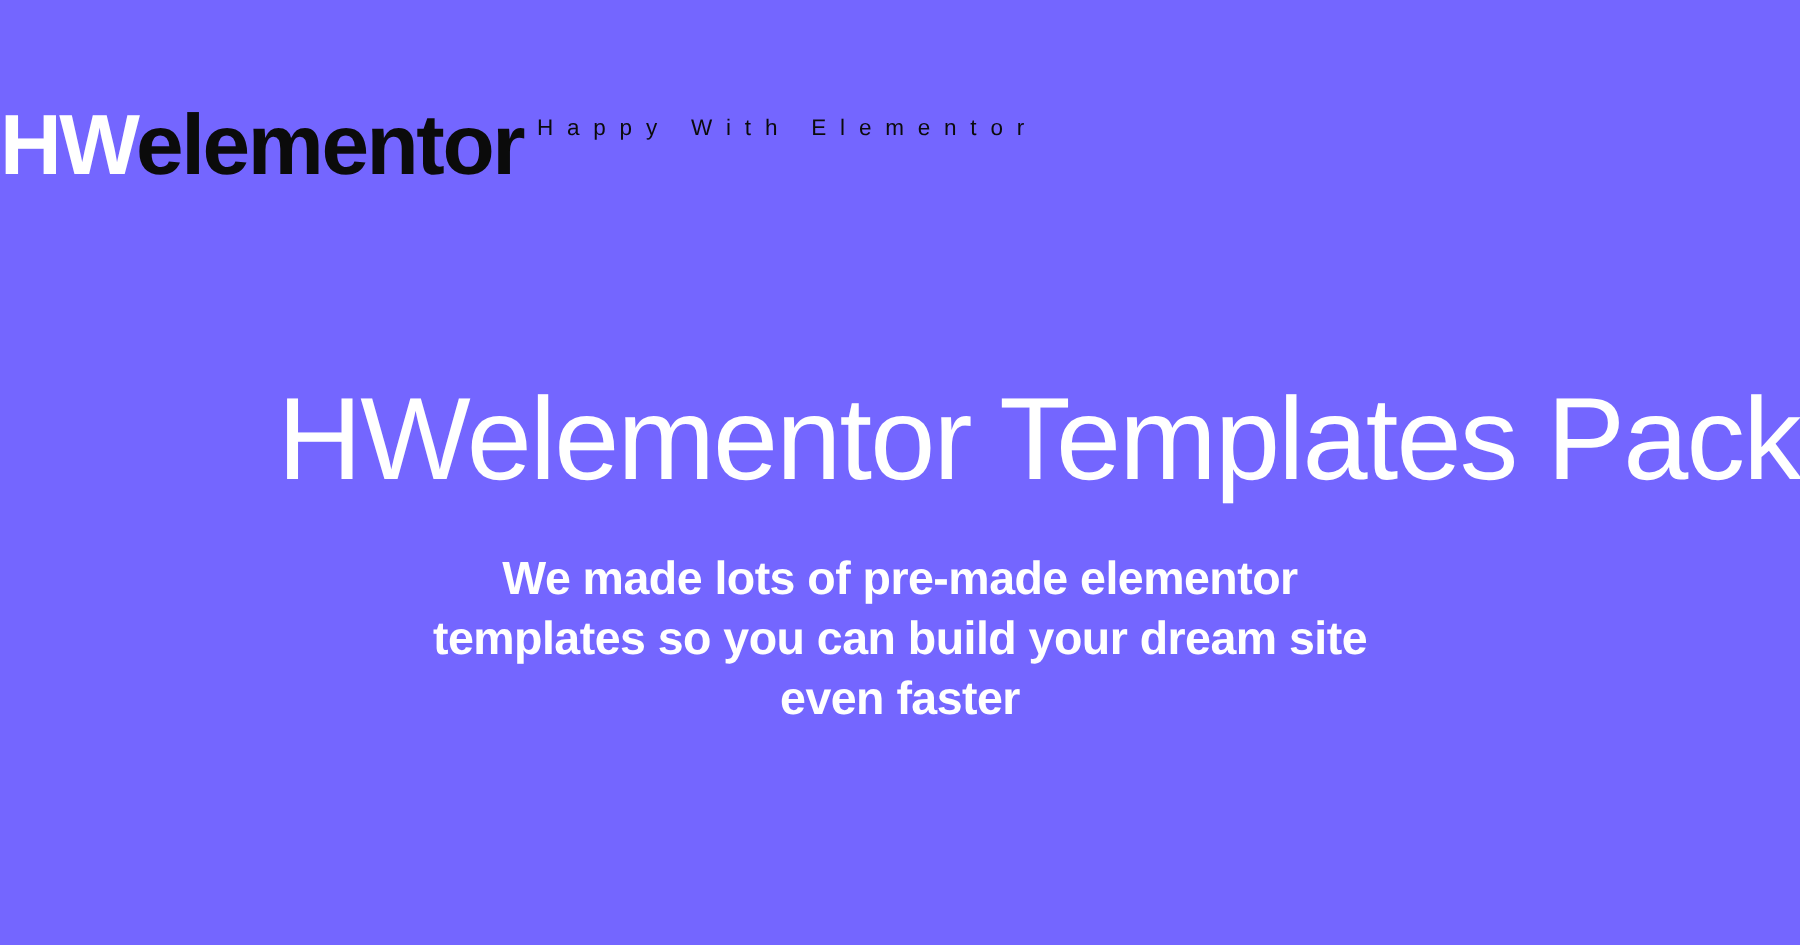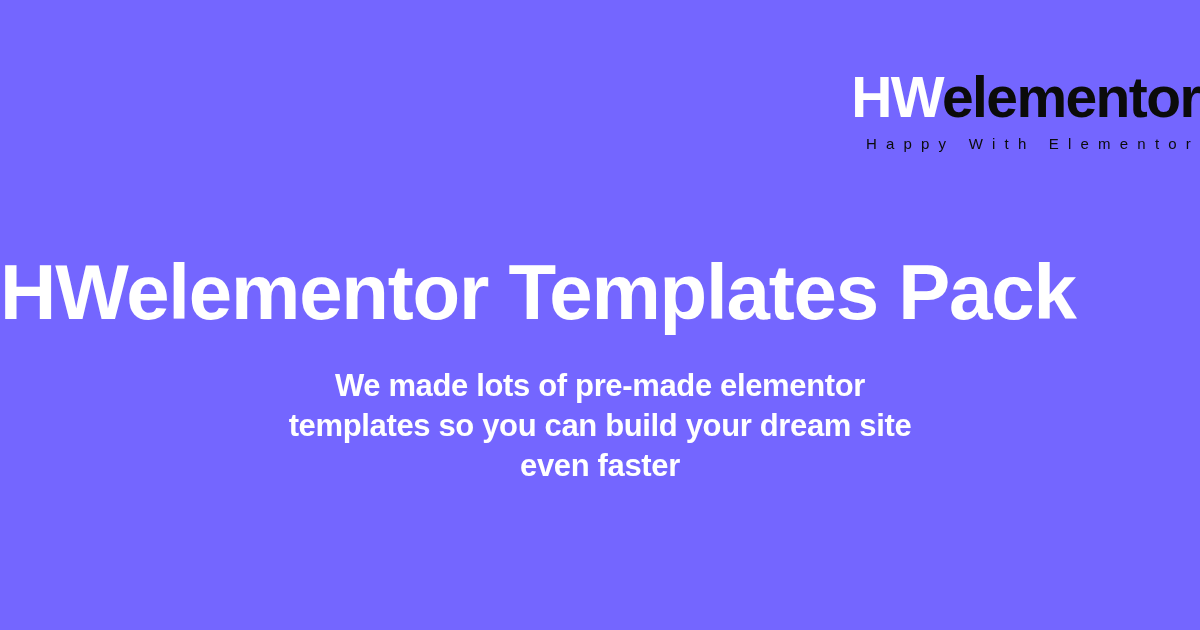--- a/index.html
+++ b/index.html
@@ -27,22 +27,22 @@
     align-items: center;
   }
 
   
   .brand {
     position: absolute;
     top: 68px;
     left: 0;
     right: 0;
     display: flex;
-    flex-direction: column;
-    align-items: flex-end;
+    flex-direction: row;
+    align-items: flex-start;
     line-height: 1;
   }
 
   .brand-wordmark {
     font-family: "Liberation Sans", sans-serif;
     font-size: 57px;
     font-weight: 700;
     letter-spacing: -1.6px;
     line-height: 1.02;
     white-space: nowrap;
@@ -68,25 +68,25 @@
     white-space: nowrap;
     line-height: 1;
   }
 
   
   .headline {
     position: absolute;
     top: 198px;
     left: 0;
     right: 0;
-    text-align: left;
+    text-align: right;
     color: #ffffff;
     font-family: "Liberation Sans", sans-serif;
     font-size: 78px;
-    font-weight: 700;
+    font-weight: 400;
     letter-spacing: -1.2px;
     line-height: 1.08;
     white-space: nowrap;
   }
 
   
   .subheadline {
     position: absolute;
     top: 335px;
     left: 50%;

